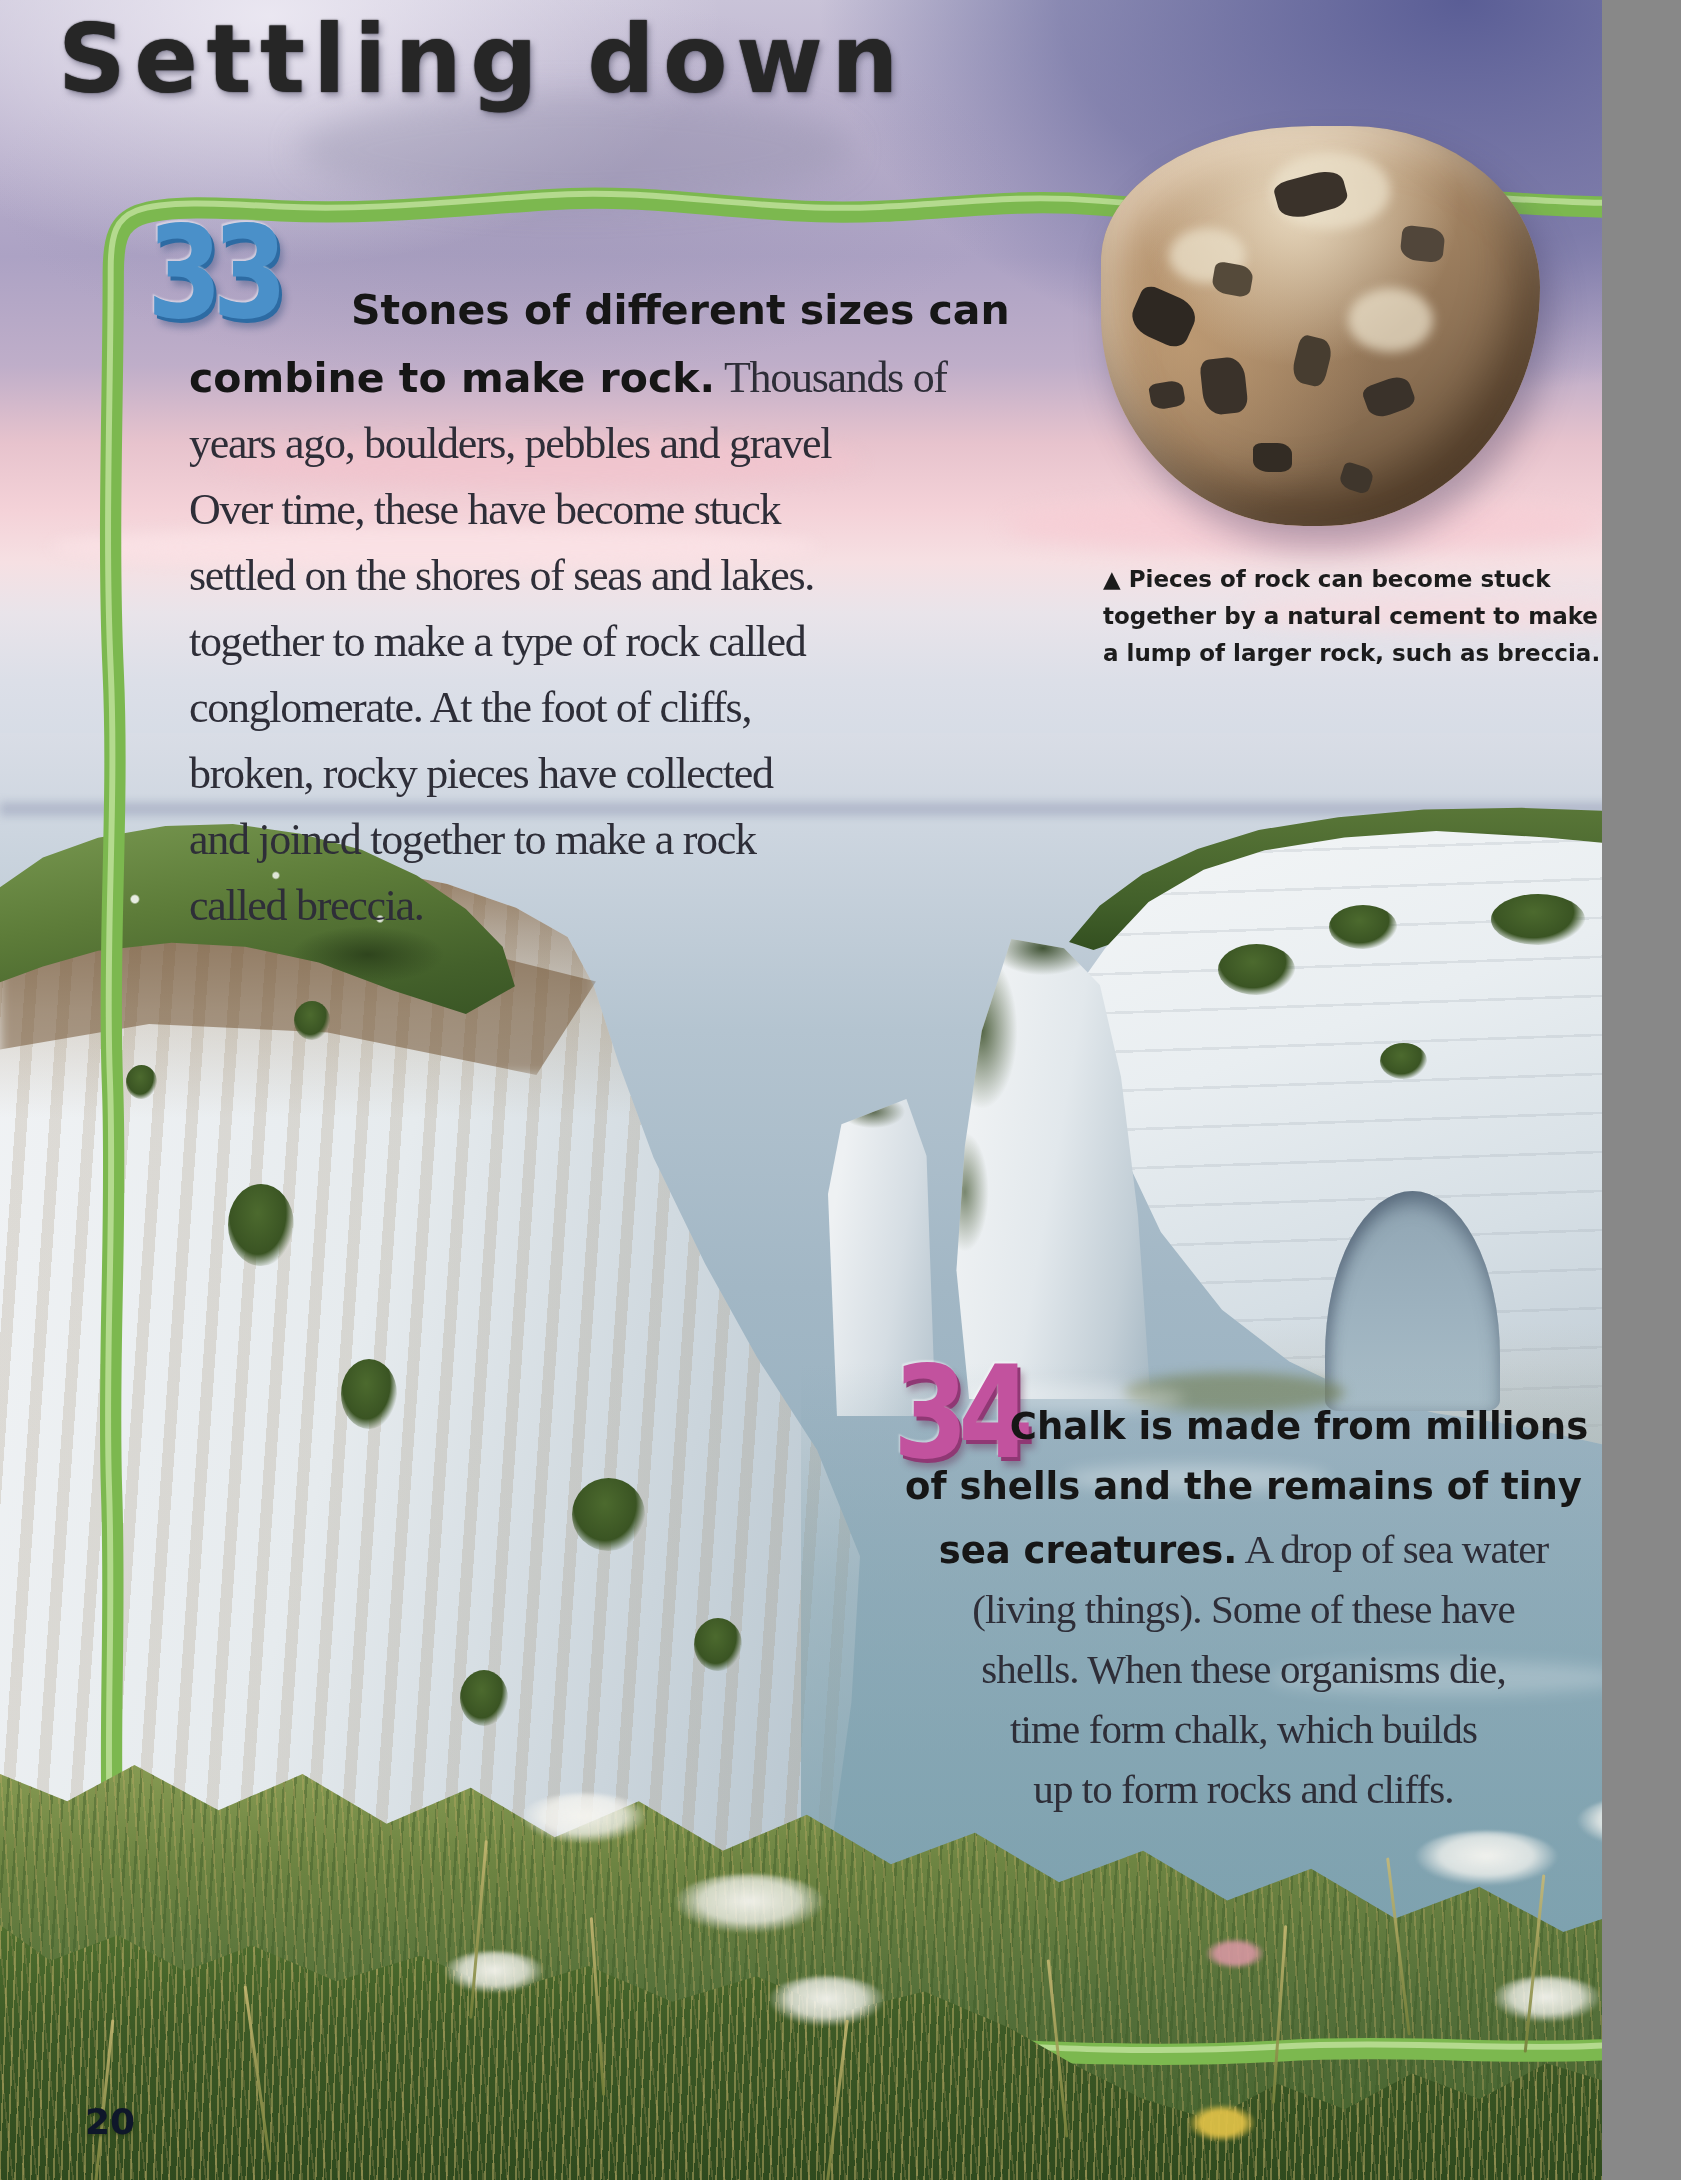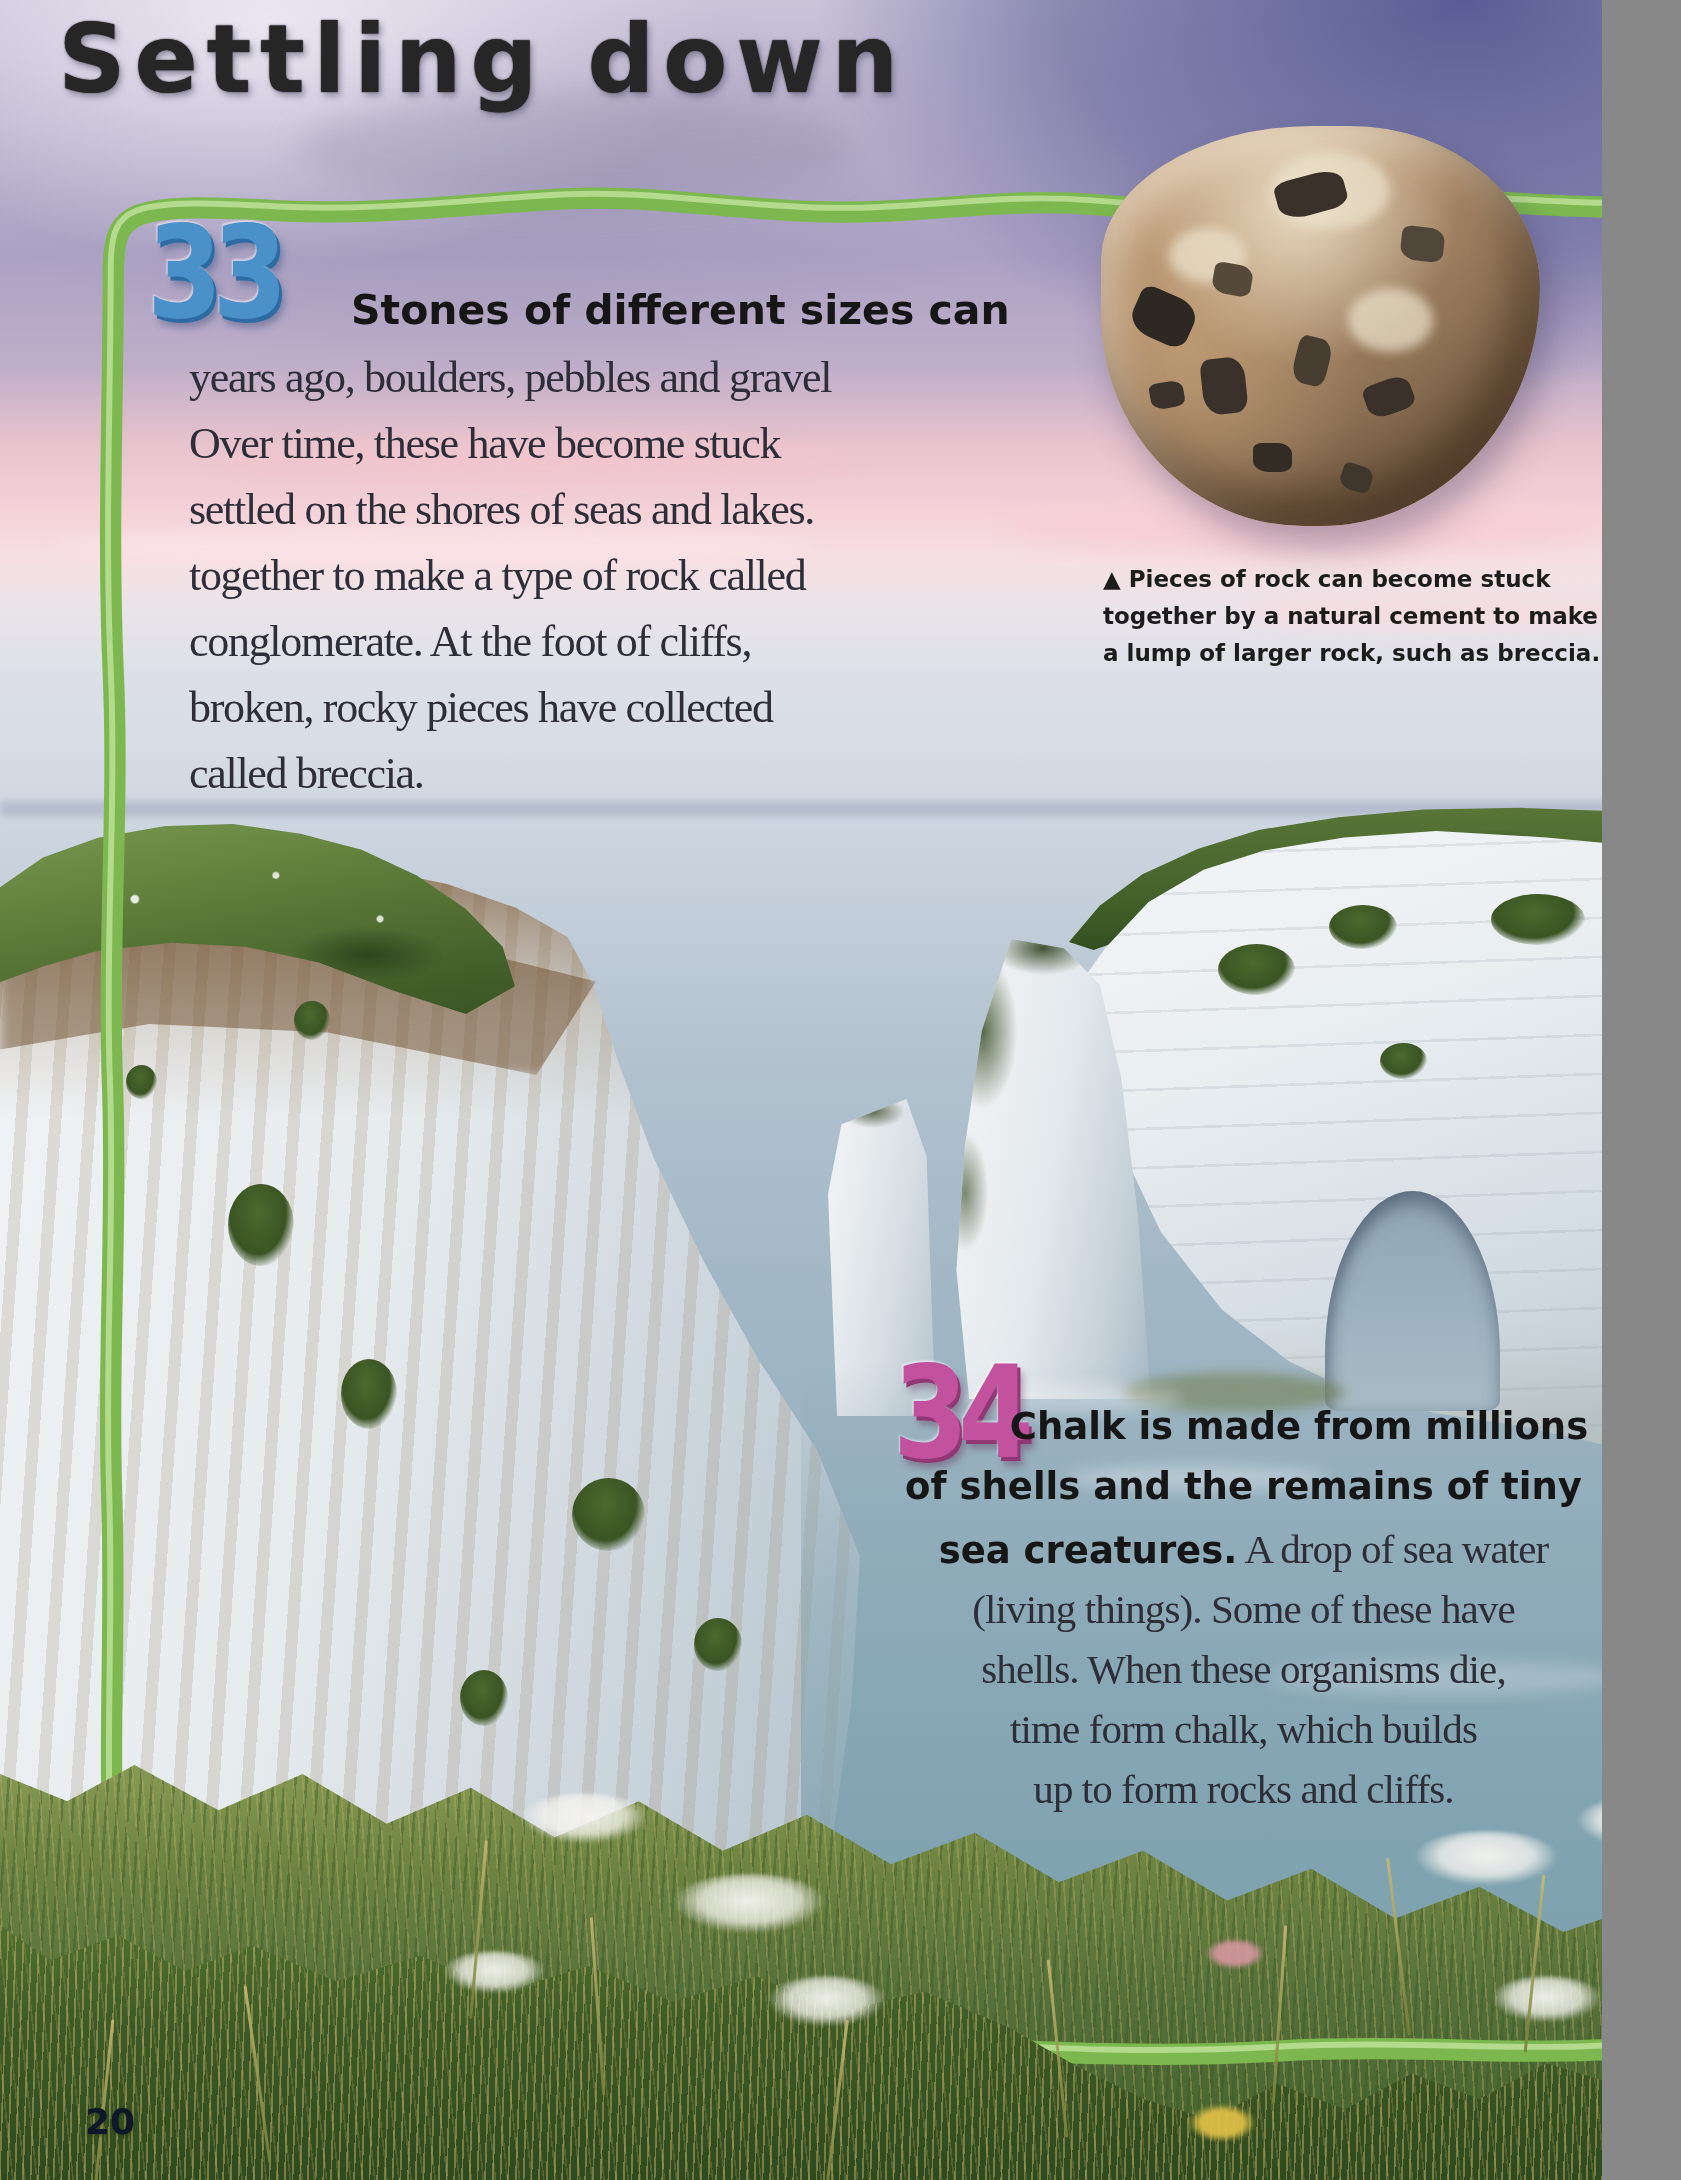--- a/index.html
+++ b/index.html
@@ -226,26 +226,28 @@
   <div class="stem" style="left:1397px;top:1857px;transform:rotate(-7deg);"></div>
   <div class="stem" style="left:1533px;top:1874px;transform:rotate(6deg);"></div>
   <div class="stem" style="left:1623px;top:1993px;transform:rotate(-3deg);"></div>
   <div class="stem" style="left:102px;top:2019px;transform:rotate(6deg);"></div>
 
   <div class="title">Settling down</div>
 
   <div class="fact-number" id="num33">33</div>
   <div class="f33" id="fact33-lines">
       <div class="fact-line"><span class="comic">Stones of different sizes can</span></div>
+      <div class="fact-line"><span class="comic">combine to make rock.</span><span class="serif"> Thousands of</span></div>
       <div class="fact-line"><span class="serif">years ago, boulders, pebbles and gravel</span></div>
       <div class="fact-line"><span class="serif">Over time, these have become stuck</span></div>
       <div class="fact-line"><span class="serif">settled on the shores of seas and lakes.</span></div>
       <div class="fact-line"><span class="serif">together to make a type of rock called</span></div>
       <div class="fact-line"><span class="serif">conglomerate. At the foot of cliffs,</span></div>
       <div class="fact-line"><span class="serif">broken, rocky pieces have collected</span></div>
+      <div class="fact-line"><span class="serif">and joined together to make a rock</span></div>
       <div class="fact-line"><span class="serif">called breccia.</span></div>
     </div>
 
   <div class="caption" id="caption1">
       <div class="cap-line">▲ Pieces of rock can become stuck</div>
       <div class="cap-line">together by a natural cement to make</div>
       <div class="cap-line">a lump of larger rock, such as breccia.</div>
     </div>
 
   <div class="fact-number" id="num34">34</div>

